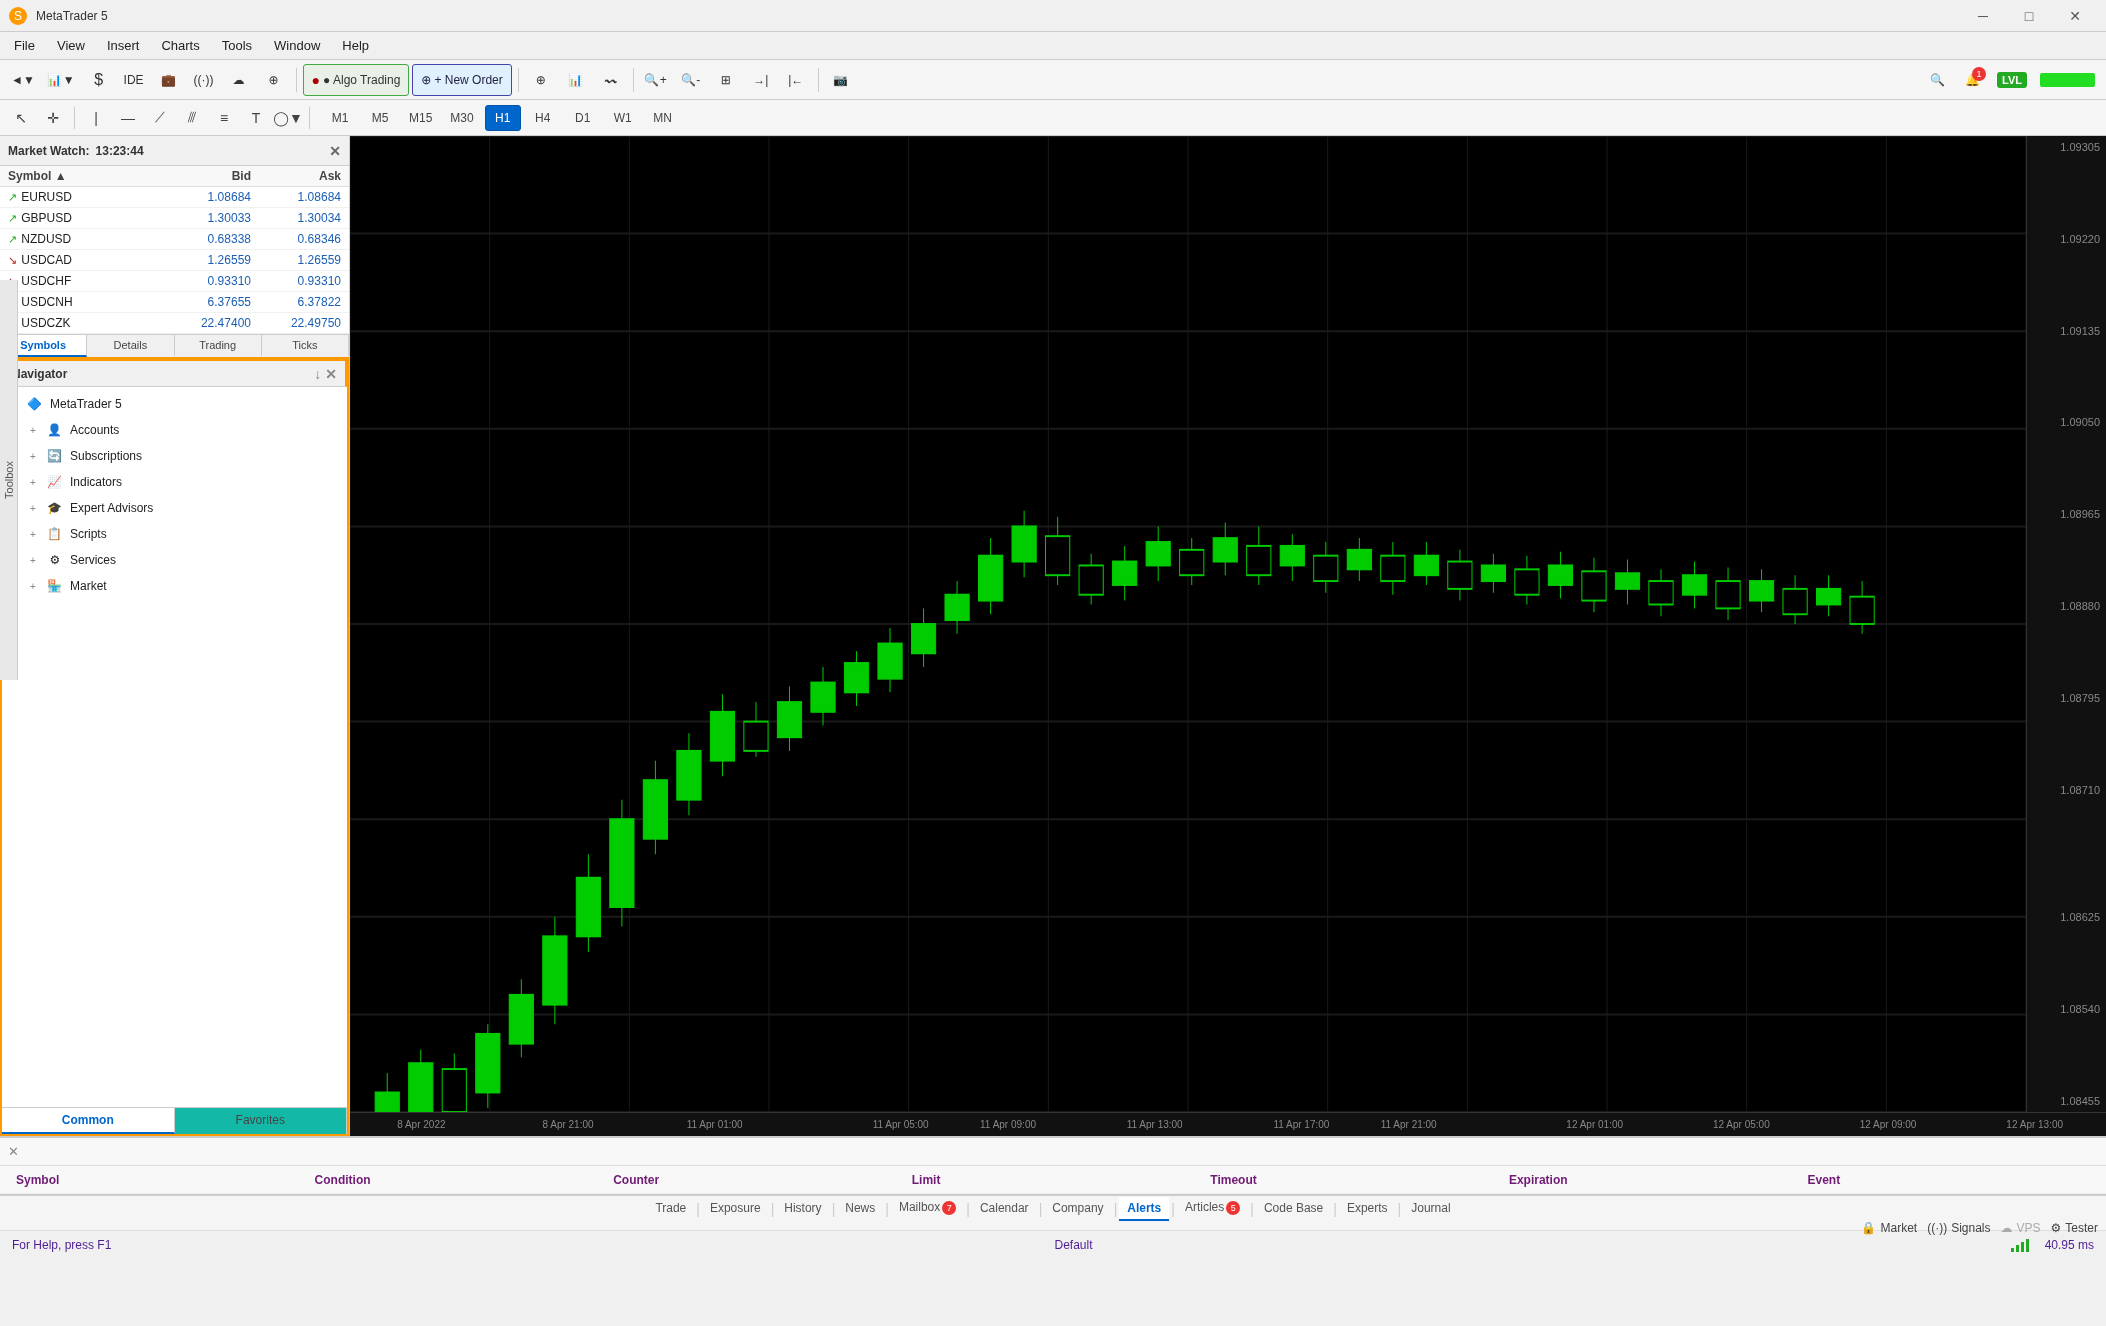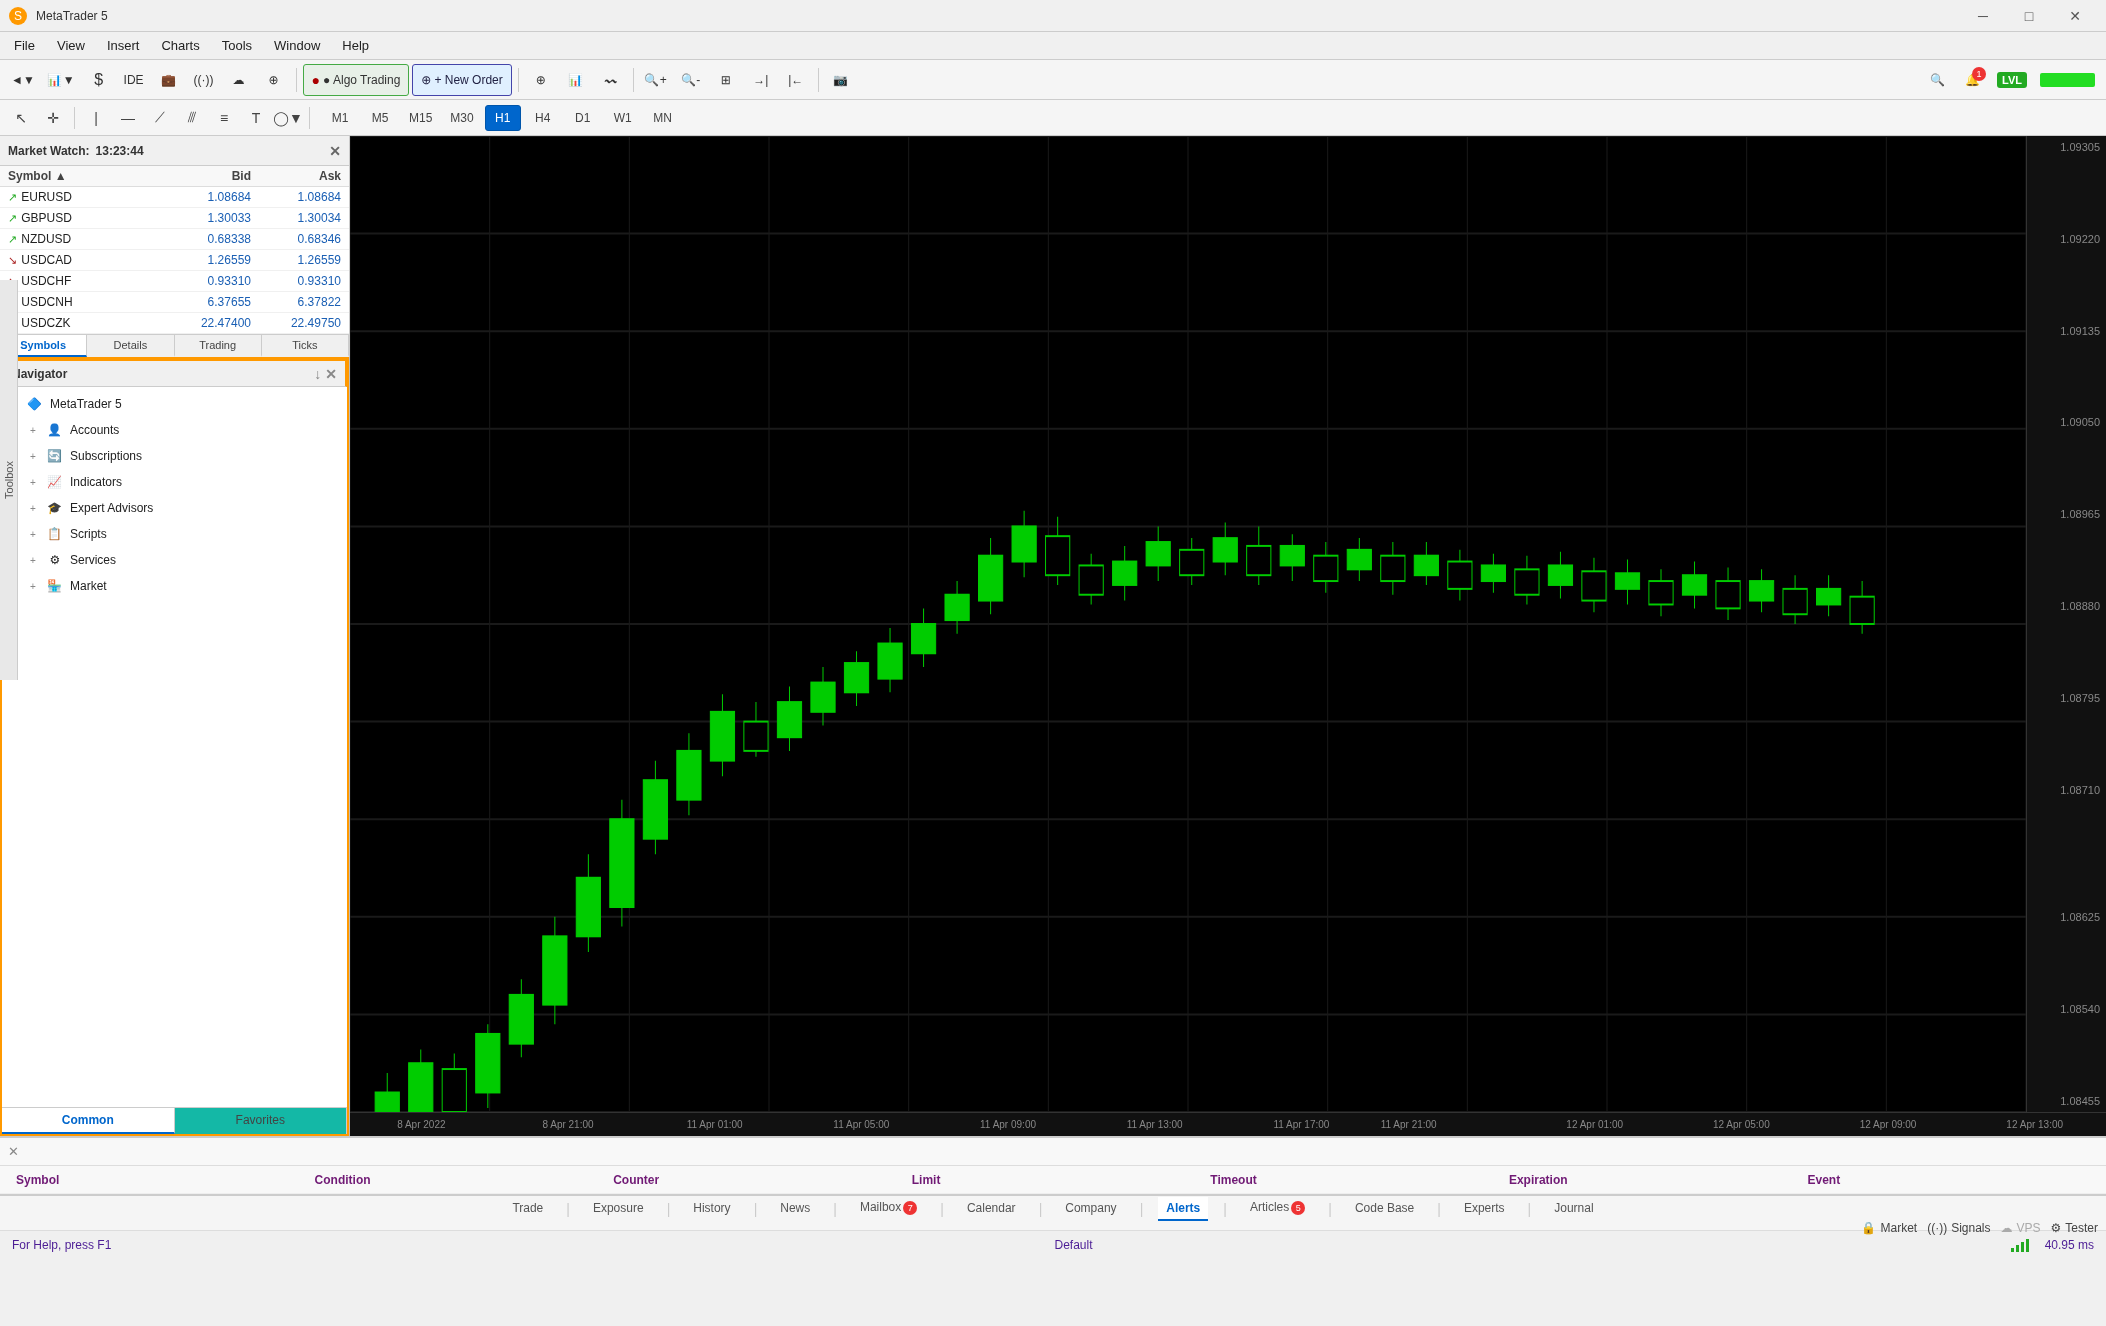--- a/index.html
+++ b/index.html
@@ -438,21 +438,21 @@
           <div style="font-size: 11px; color: rgb(136, 136, 136); text-align: right; padding: 1px 2px; margin-top: 36px;">1.08625</div>
           <div style="font-size: 11px; color: rgb(136, 136, 136); text-align: right; padding: 1px 2px;">1.08540</div>
           <div style="font-size: 11px; color: rgb(136, 136, 136); text-align: right; padding: 1px 2px;">1.08455</div>
         </div>
     </div>
 
     <div style="height:24px;background:#111;border-top:1px solid #333;display:flex;align-items:center;padding:0 4px;gap:12px;overflow:hidden;">
     <div style="font-size: 10px; color: rgb(136, 136, 136); white-space: nowrap; flex: 1 1 0%; text-align: center;">8 Apr 2022</div>
         <div style="font-size: 10px; color: rgb(136, 136, 136); white-space: nowrap; flex: 1 1 0%; text-align: center;">8 Apr 21:00</div>
         <div style="font-size: 10px; color: rgb(136, 136, 136); white-space: nowrap; flex: 1 1 0%; text-align: center;">11 Apr 01:00</div>
-        <div style="font-size: 10px; color: rgb(136, 136, 136); white-space: nowrap; flex: 1 1 0%; text-align: center;">11 Apr 05:00</div>
+        <div style="font-size: 10px; color: rgb(136, 136, 136); white-space: nowrap; flex: 1 1 0%; text-align: right;">11 Apr 05:00</div>
         <div style="font-size: 10px; color: rgb(136, 136, 136); white-space: nowrap; flex: 1 1 0%; text-align: center;">11 Apr 09:00</div>
         <div style="font-size: 10px; color: rgb(136, 136, 136); white-space: nowrap; flex: 1 1 0%; text-align: center;">11 Apr 13:00</div>
         <div style="font-size: 10px; color: rgb(136, 136, 136); white-space: nowrap; flex: 1 1 0%; text-align: center;">11 Apr 17:00</div>
         <div style="font-size: 10px; color: rgb(136, 136, 136); white-space: nowrap; flex: 1 1 0%; text-align: left;">11 Apr 21:00</div>
         <div style="font-size: 10px; color: rgb(136, 136, 136); white-space: nowrap; flex: 1 1 0%; text-align: center;">12 Apr 01:00</div>
         <div style="font-size: 10px; color: rgb(136, 136, 136); white-space: nowrap; flex: 1 1 0%; text-align: center;">12 Apr 05:00</div>
         <div style="font-size: 10px; color: rgb(136, 136, 136); white-space: nowrap; flex: 1 1 0%; text-align: center;">12 Apr 09:00</div>
         <div style="font-size: 10px; color: rgb(136, 136, 136); white-space: nowrap; flex: 1 1 0%; text-align: center;">12 Apr 13:00</div>
       </div>
   </div>
@@ -469,21 +469,21 @@
         <span style="flex: 1 1 0%; padding: 0px 8px;">Counter</span>
         <span style="flex: 1 1 0%; padding: 0px 8px;">Limit</span>
         <span style="flex: 1 1 0%; padding: 0px 8px;">Timeout</span>
         <span style="flex: 1 1 0%; padding: 0px 8px;">Expiration</span>
         <span style="flex: 1 1 0%; padding: 0px 8px;">Event</span>
       </div>
   </div>
 </div>
 
 <div id="bottom-panel" style="height:36px;background:#f5f5f5;border-top:2px solid #ccc;display:flex;align-items:center;padding:0 8px;">
-  <div id="bottom-tabs-row" style="display:flex;align-items:center;flex:1;height:100%;gap:13px;">
+  <div id="bottom-tabs-row" style="display:flex;align-items:center;flex:1;height:100%;">
       <div class="bot-tab" style="padding: 4px 8px; font-size: 12px; cursor: pointer; white-space: nowrap; color: rgb(85, 85, 85);">Trade</div>
       <span style="color: rgb(204, 204, 204); padding: 0px 2px; font-size: 14px;">|</span>
       <div class="bot-tab" style="padding: 4px 8px; font-size: 12px; cursor: pointer; white-space: nowrap; color: rgb(85, 85, 85);">Exposure</div>
       <span style="color: rgb(204, 204, 204); padding: 0px 2px; font-size: 14px;">|</span>
       <div class="bot-tab" style="padding: 4px 8px; font-size: 12px; cursor: pointer; white-space: nowrap; color: rgb(85, 85, 85);">History</div>
       <span style="color: rgb(204, 204, 204); padding: 0px 2px; font-size: 14px;">|</span>
       <div class="bot-tab" style="padding: 4px 8px; font-size: 12px; cursor: pointer; white-space: nowrap; color: rgb(85, 85, 85);">News</div>
       <span style="color: rgb(204, 204, 204); padding: 0px 2px; font-size: 14px;">|</span>
       <div class="bot-tab" style="padding: 4px 8px; font-size: 12px; cursor: pointer; white-space: nowrap; color: rgb(85, 85, 85);">Mailbox<span style="display: inline-flex; align-items: center; justify-content: center; background: rgb(238, 51, 51); color: white; border-radius: 50%; width: 14px; height: 14px; font-size: 9px; margin-left: 2px;">7</span></div>
       <span style="color: rgb(204, 204, 204); padding: 0px 2px; font-size: 14px;">|</span>

